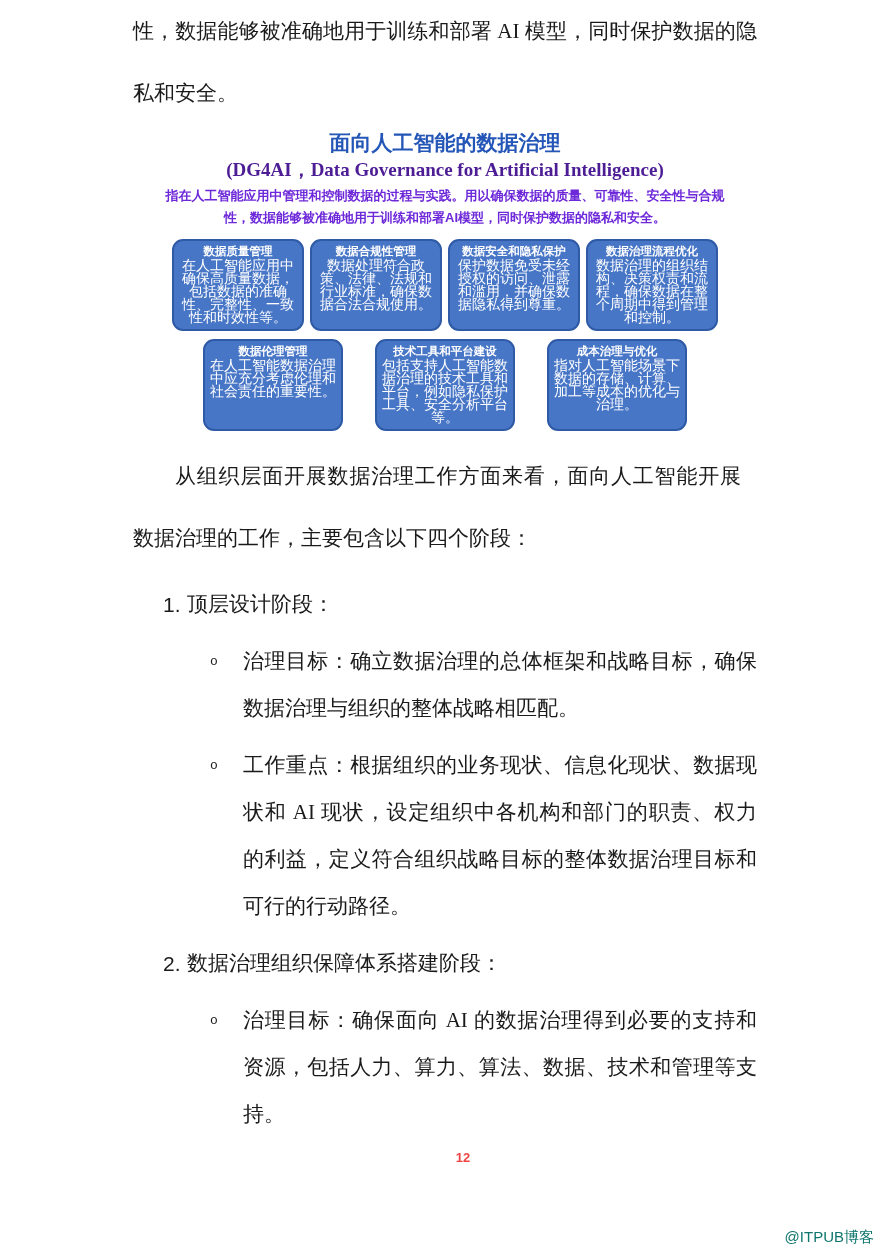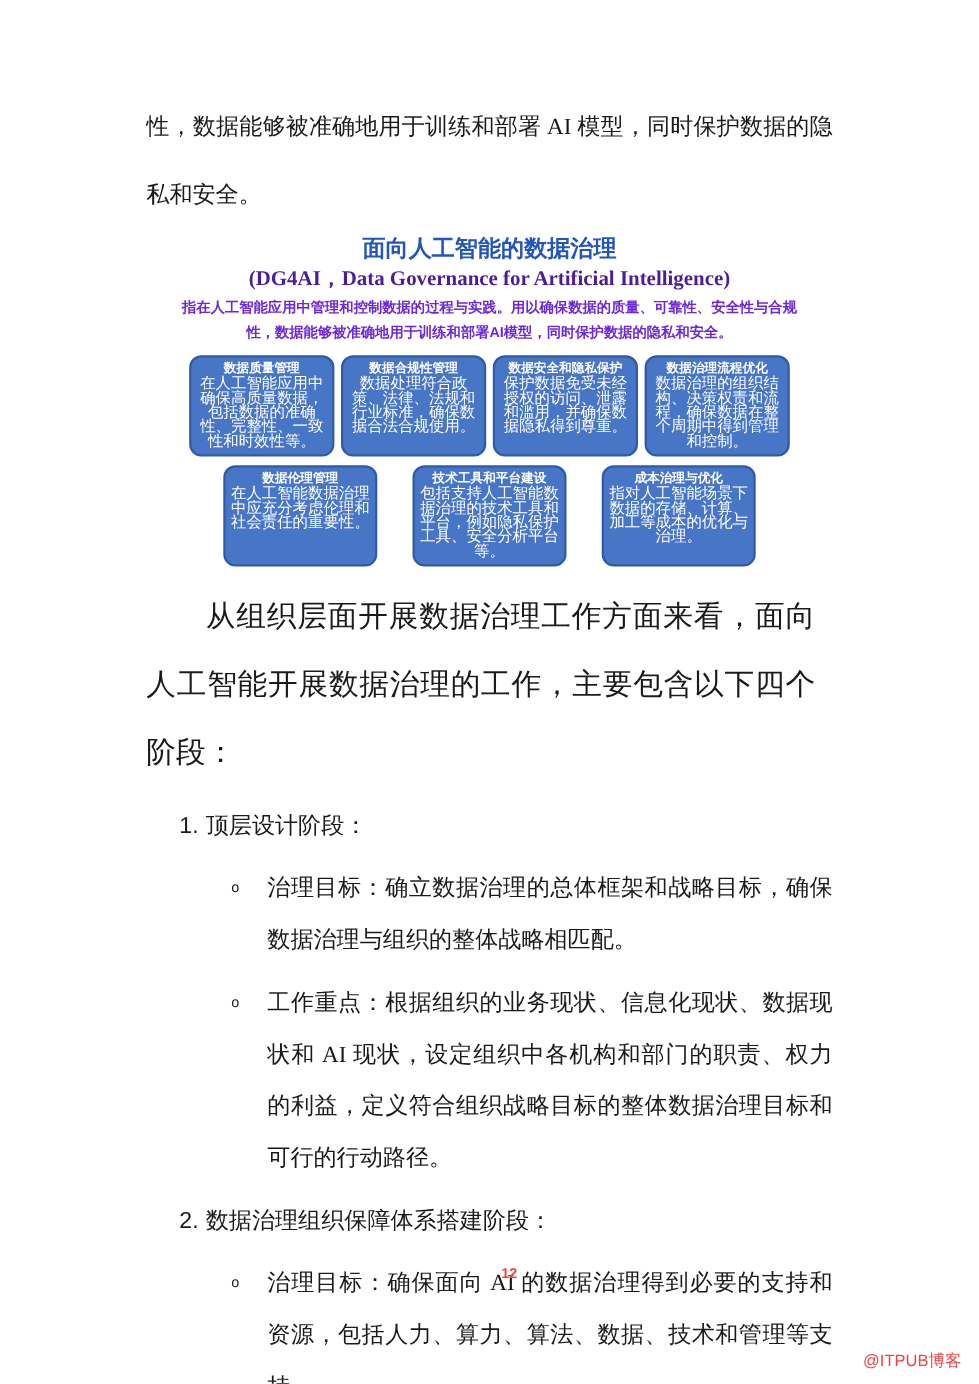--- a/index.html
+++ b/index.html
@@ -10,21 +10,20 @@
     overflow: hidden;
     font-family: "Liberation Serif", "DejaVu Serif", serif;
     color: #1a1a1a;
   }
   .page { position: relative; width: 890px; height: 1258px; }
 
   
   .textcol { margin: 0 133px; width: 624px; }
 
   .intro {
-    padding-top: 84px;
     font-size: 21px;
     line-height: 62px;
     text-align: justify;
     margin: 0;
   }
 
   
   .infographic {
     margin: 6px auto 0 auto;
     width: 585px;
@@ -78,21 +77,21 @@
 
   
   .section-heading {
     margin: 36px 0 0 0;
     font-size: 22px;
     font-weight: bold;
     line-height: 34px;
   }
   .para {
     margin: 14px 16px 0 0;
-    font-size: 27px;
+    font-size: 21px;
     line-height: 62px;
     text-align: justify;
     text-indent: 2em;
   }
   .olist { margin-top: 2px; }
   .li-head {
     display: flex;
     margin: 0 0 0 30px;
     font-size: 21px;
     line-height: 47px;
@@ -133,21 +132,21 @@
     font-size: 13px;
     color: #ef4444;
     padding-left: 36px;
   }
   .watermark {
     position: absolute;
     right: 16px;
     top: 1228px;
     font-family: "Liberation Sans", "DejaVu Sans", sans-serif;
     font-size: 15px;
-    color: #ef4444;
+    color: #0f766e;
   }
 </style>
 </head>
 <body>
 
 <div class="page">
 
   <div class="textcol">
     <p class="intro">性，数据能够被准确地用于训练和部署 AI 模型，同时保护数据的隐私和安全。</p>
   </div>

